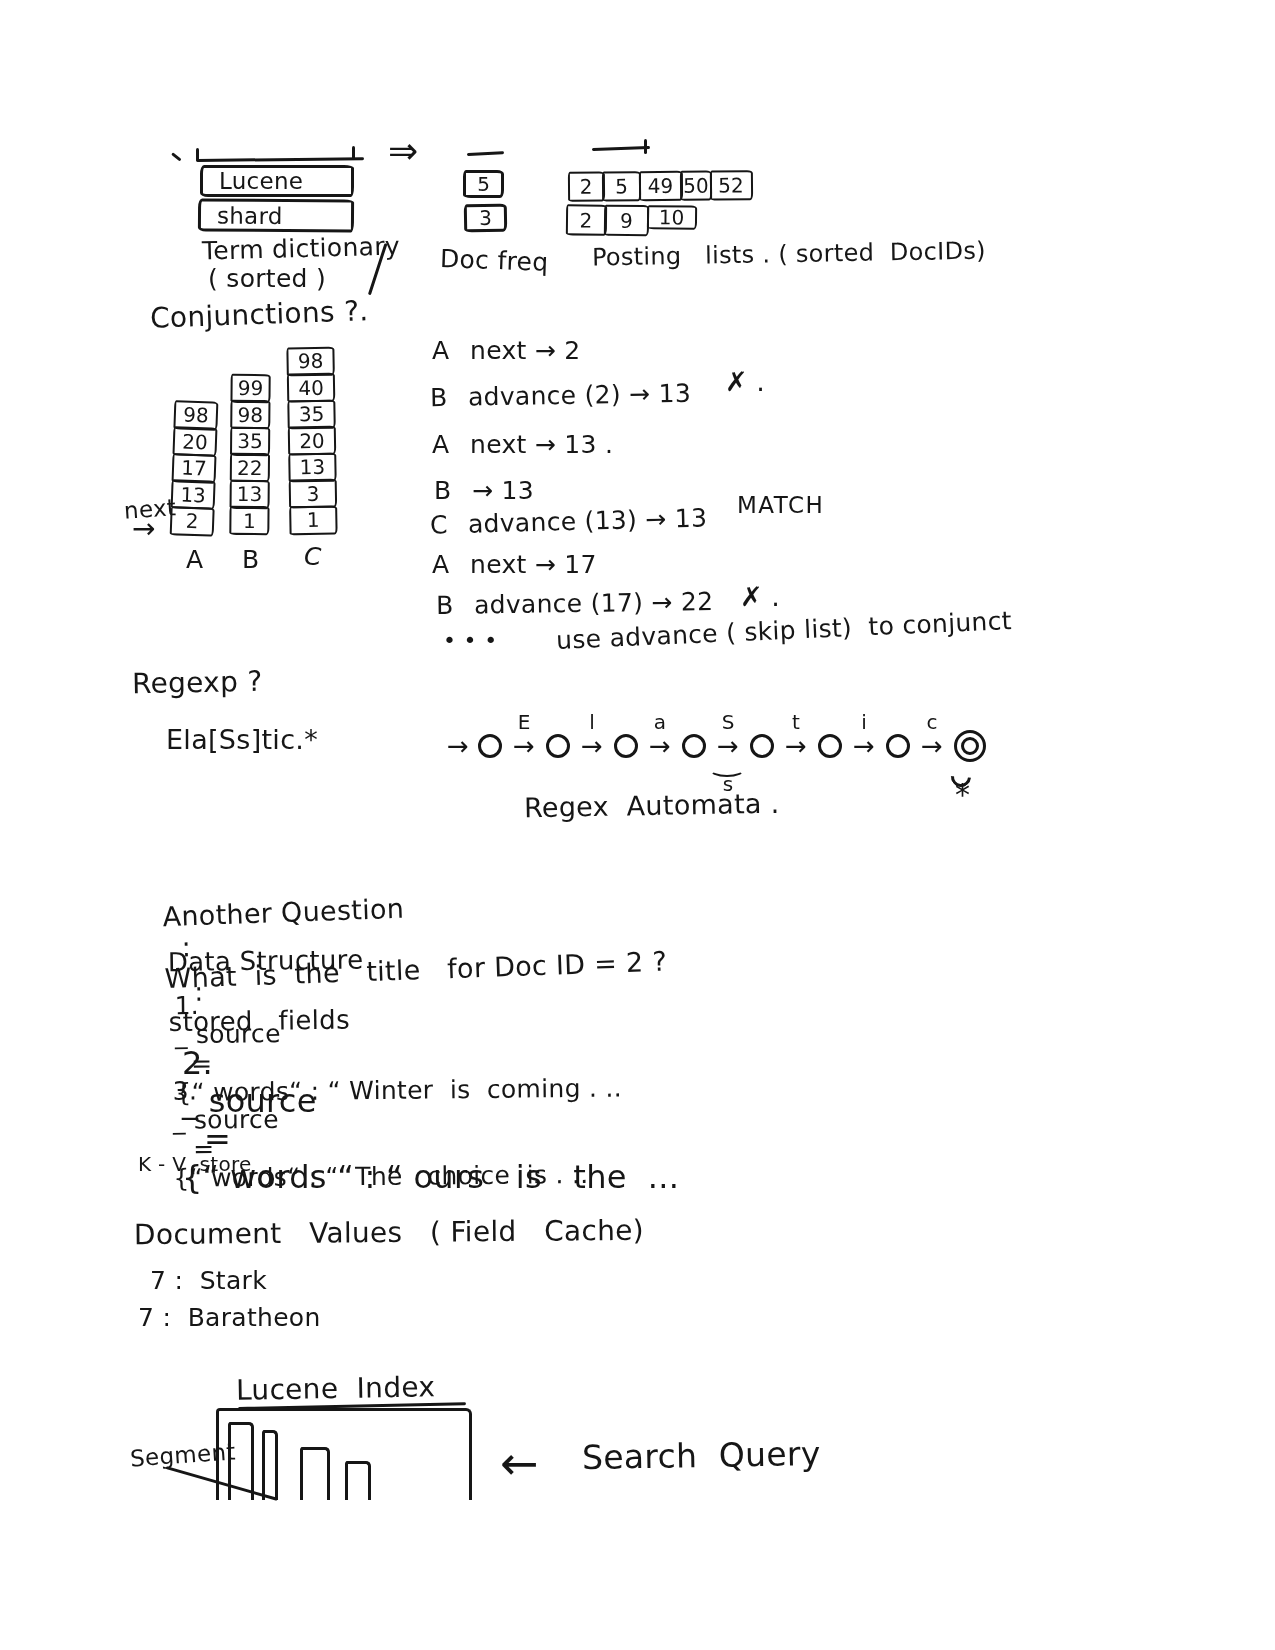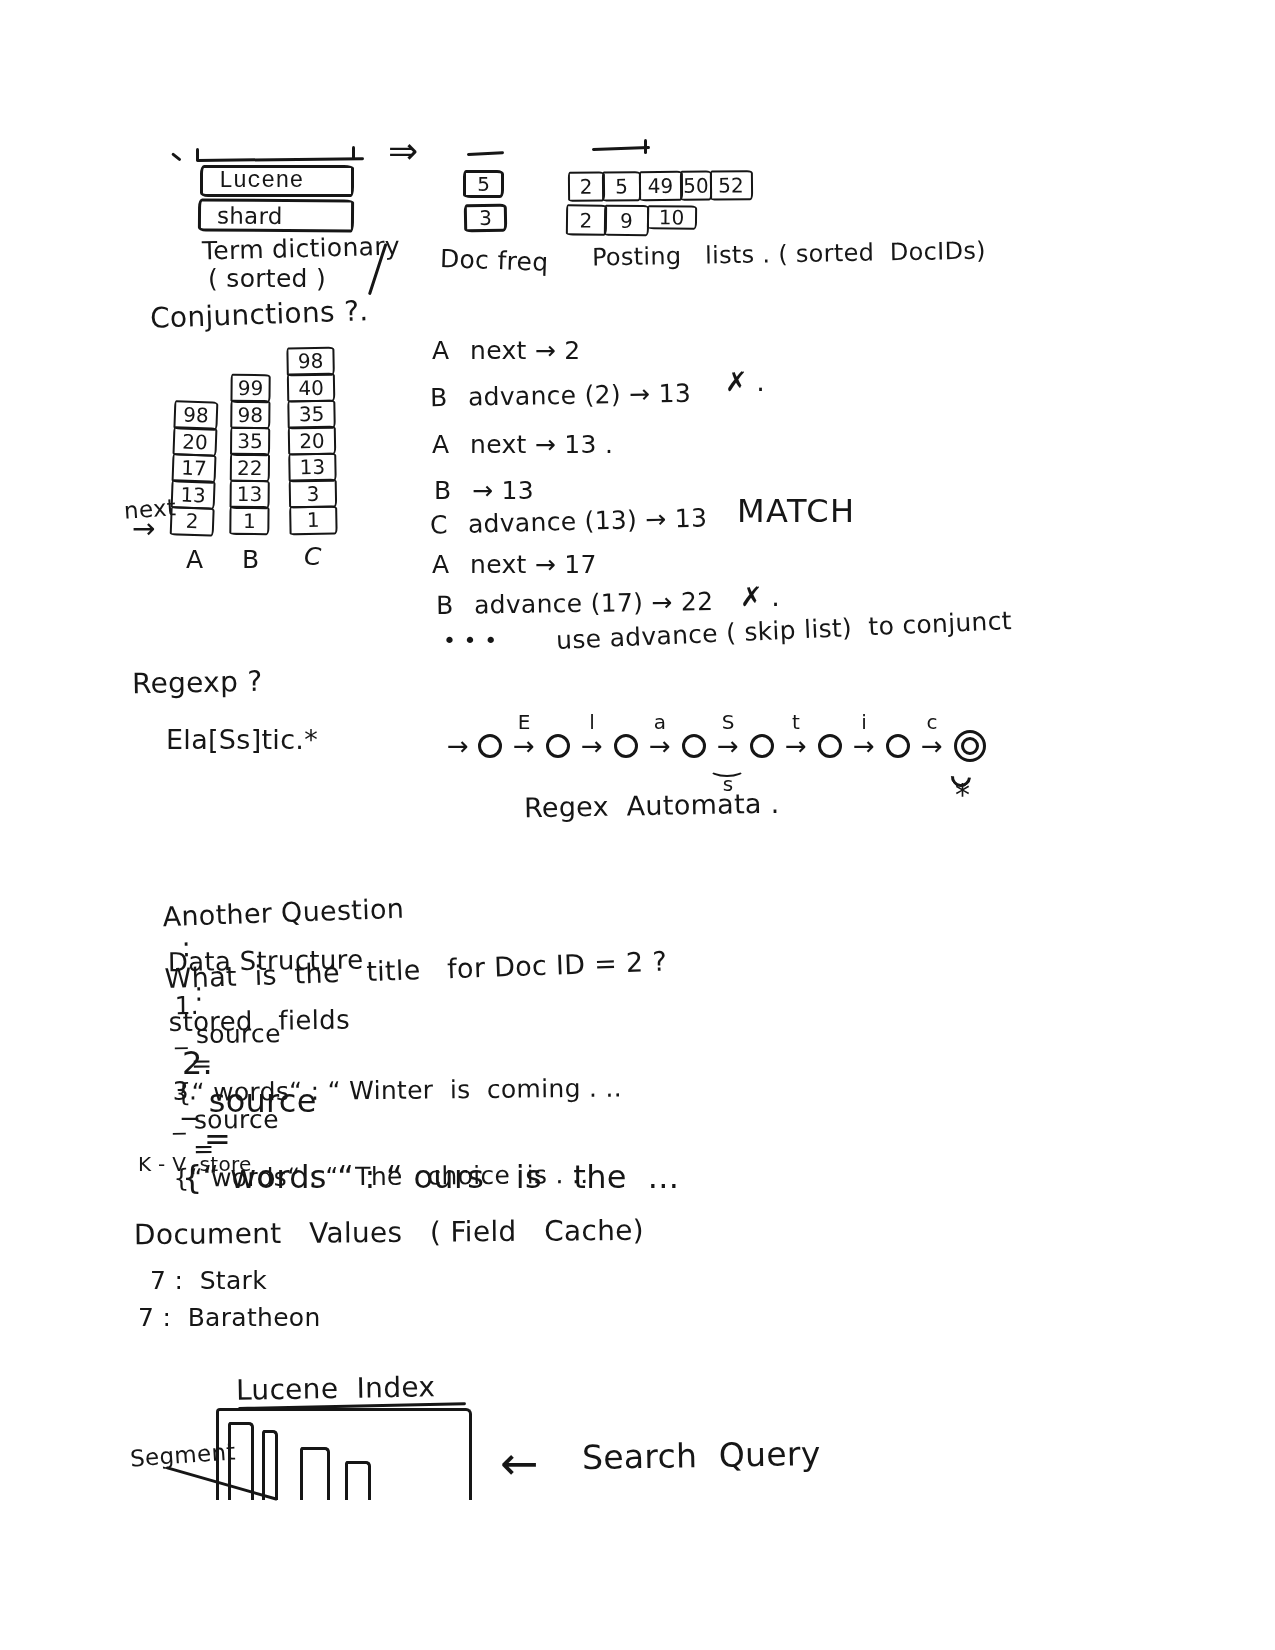--- a/index.html
+++ b/index.html
@@ -44,21 +44,21 @@
 <div class="page">
 
   <div class="line" style="left:172px;top:152px;width:11px;transform:rotate(38deg);"></div>
   <div class="line" style="left:196px;top:159px;width:168px;transform:rotate(-.6deg);"></div>
   <div class="vline" style="left:196px;top:148px;height:13px;"></div>
   <div class="vline" style="left:352px;top:146px;height:14px;"></div>
   <div class="line" style="left:467px;top:153px;width:37px;transform:rotate(-3deg);"></div>
   <div class="line" style="left:592px;top:148px;width:58px;transform:rotate(-2deg);"></div>
   <div class="vline" style="left:644px;top:139px;height:15px;"></div>
 
-  <div class="tbox" style="left:200px;top:165px;width:154px;height:32px;font-family:Liberation Mono, monospace;">
+  <div class="tbox" style="left:200px;top:165px;width:154px;height:32px;">
     <span class="hw">Lucene</span>
   </div>
   <div class="tbox" style="left:198px;top:199px;width:156px;height:33px;transform:rotate(.4deg);">
     <span class="hw">shard</span>
   </div>
   <div class="abs hw" style="left:202px;top:234px;font-size:25px;transform:rotate(-1.5deg);">Term dictionary</div>
   <div class="abs hw" style="left:208px;top:264px;font-size:25px;">( sorted )</div>
   <div class="line" style="left:386px;top:242px;width:54px;transform:rotate(108deg);"></div>
   <div class="abs" style="left:388px;top:130px;font-size:36px;">⇒</div>
 
@@ -182,21 +182,21 @@
     <span class="hw">next → 13 .</span>
   </div>
   <div class="step" style="left:434px;top:476px;">
     <span class="actor">B</span>
     <span class="hw">→ 13</span>
   </div>
   <div class="step" style="left:430px;top:507px;transform:rotate(-1.5deg);">
     <span class="actor">C</span>
     <span class="hw">advance (13) → 13</span>
   </div>
-  <div class="mark" style="left:737px;top:492px;font-size:32px;letter-spacing:1.5px;">MATCH</div>
+  <div class="mark" style="left:737px;top:492px;font-size:23px;letter-spacing:1.5px;">MATCH</div>
   <div class="step" style="left:432px;top:550px;">
     <span class="actor">A</span>
     <span class="hw">next → 17</span>
   </div>
   <div class="step" style="left:436px;top:589px;transform:rotate(-.8deg);">
     <span class="actor">B</span>
     <span class="hw">advance (17) → 22</span>
   </div>
   <div class="mark" style="left:740px;top:581px;font-size:27px;">✗ .</div>
   <div class="abs hw" style="left:443px;top:628px;font-size:22px;">• • •</div>

